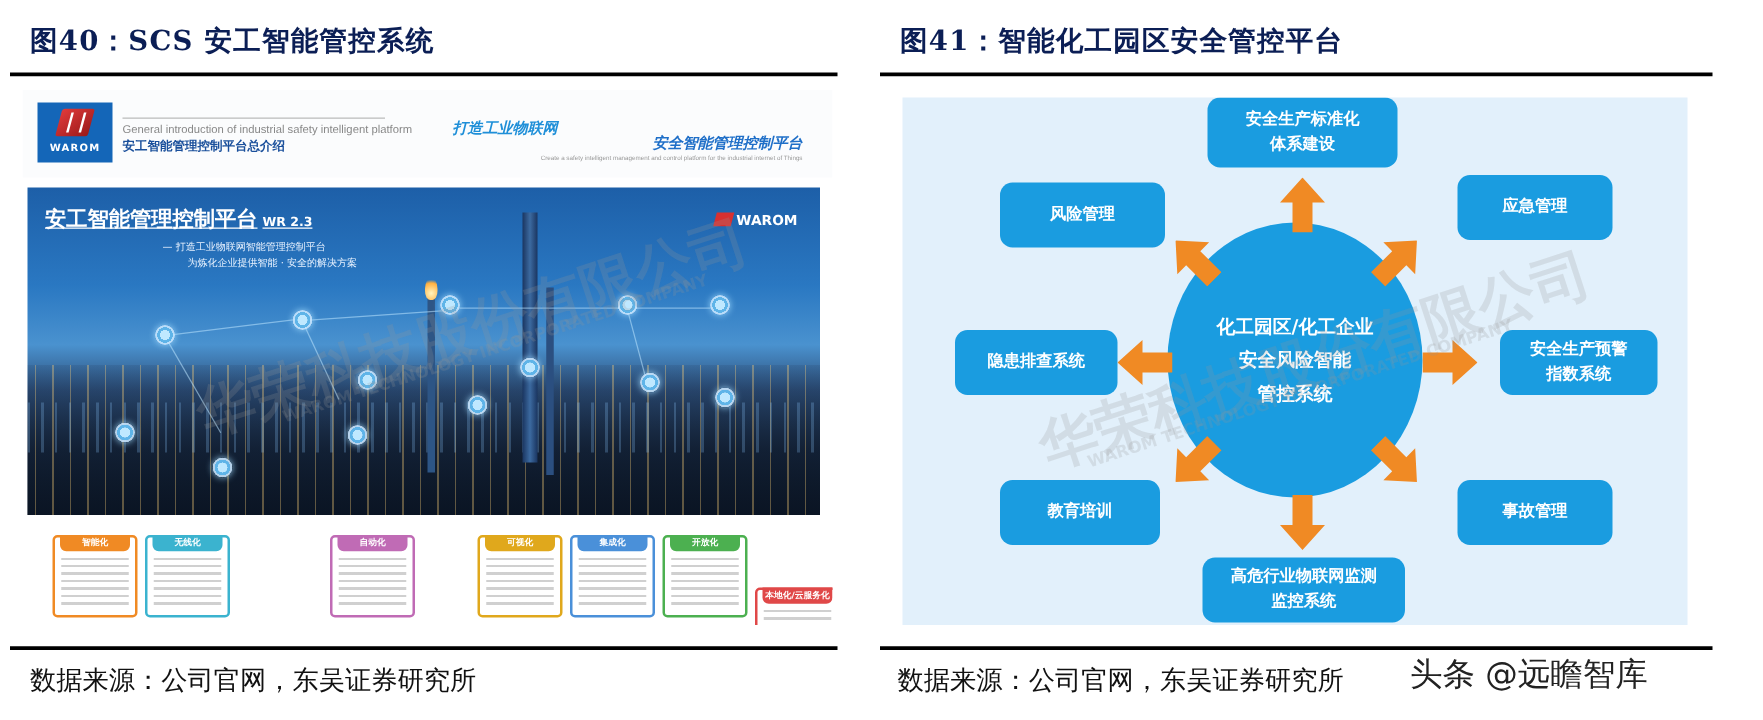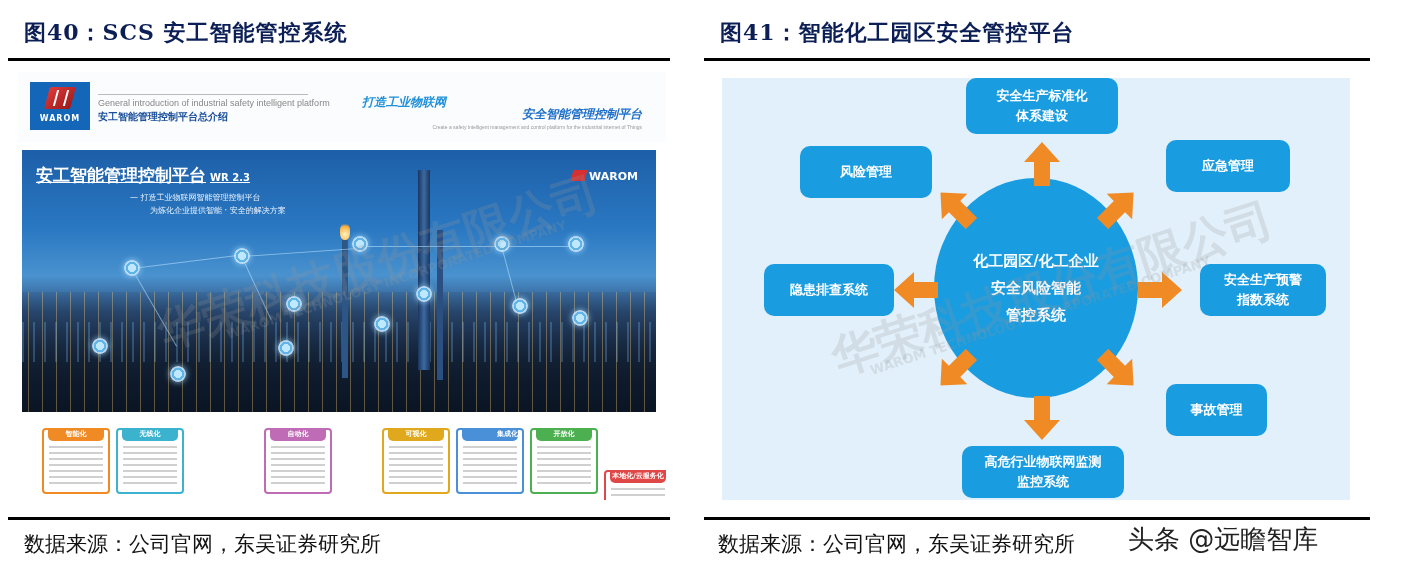--- a/index.html
+++ b/index.html
@@ -140,21 +140,21 @@
     </div>
     <div class="card" style="left:226px; border-color:#c06bb5;">
       <div class="card-head" style="background:#c06bb5;">自动化</div>
       <div class="card-body"></div>
     </div>
     <div class="card" style="left:344px; border-color:#e0a81c;">
       <div class="card-head" style="background:#e0a81c;">可视化</div>
       <div class="card-body"></div>
     </div>
     <div class="card" style="left:418px; border-color:#4a90d9;">
-      <div class="card-head" style="background:#4a90d9;text-align:right;">集成化</div>
+      <div class="card-head" style="background:#4a90d9;">集成化</div>
       <div class="card-body"></div>
     </div>
     <div class="card" style="left:492px; border-color:#4cb050;">
       <div class="card-head" style="background:#4cb050;">开放化</div>
       <div class="card-body"></div>
     </div>
     <div class="card" style="left:566px; border-color:#e04848;margin-top:42px;">
       <div class="card-head" style="background:#e04848;">本地化/云服务化</div>
       <div class="card-body"></div>
     </div>
@@ -175,21 +175,22 @@
     <span>安全生产标准化</span>
     <span>体系建设</span>
   </div>
   <div class="rbox" style="left:78px; top:68px; width:132px; height:52px;">风险管理</div>
   <div class="rbox" style="left:444px; top:62px; width:124px; height:52px;">应急管理</div>
   <div class="rbox" style="left:42px; top:186px; width:130px; height:52px;">隐患排查系统</div>
   <div class="rbox" style="left:478px; top:186px; width:126px; height:52px; flex-direction:column;">
     <span>安全生产预警</span>
     <span>指数系统</span>
   </div>
-  <div class="rbox" style="left:444px; top:306px; width:101px; height:52px;">事故管理</div>
+  <div class="rbox" style="left:78px; top:306px; width:128px; height:52px;">教育培训</div>
+  <div class="rbox" style="left:444px; top:306px; width:124px; height:52px;">事故管理</div>
   <div class="rbox" style="left:240px; top:368px; width:162px; height:52px; flex-direction:column;">
     <span>高危行业物联网监测</span>
     <span>监控系统</span>
   </div>
 
   <div class="center">
     <span>化工园区/化工企业</span>
     <span>安全风险智能</span>
     <span>管控系统</span>
   </div>

